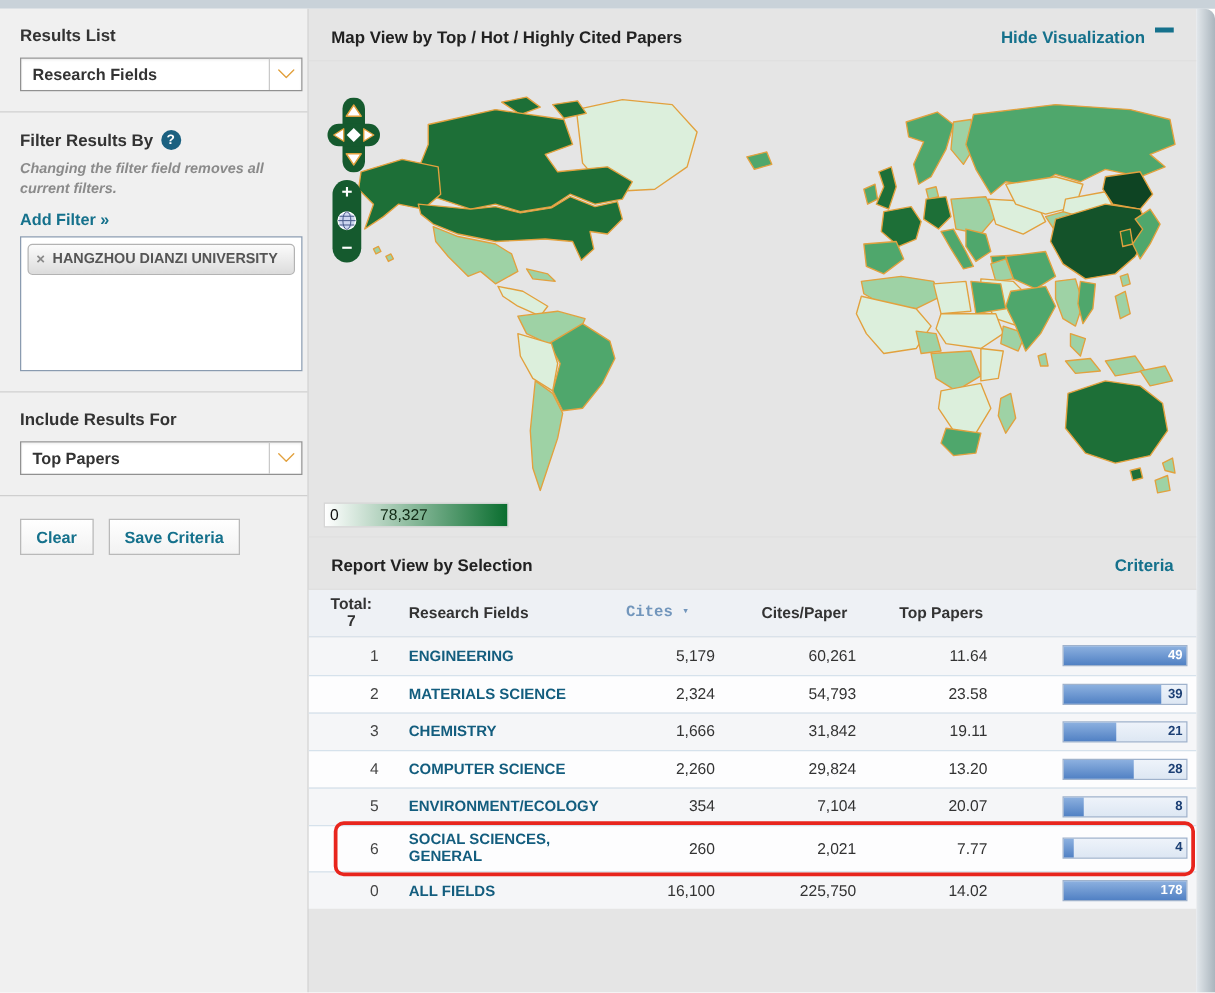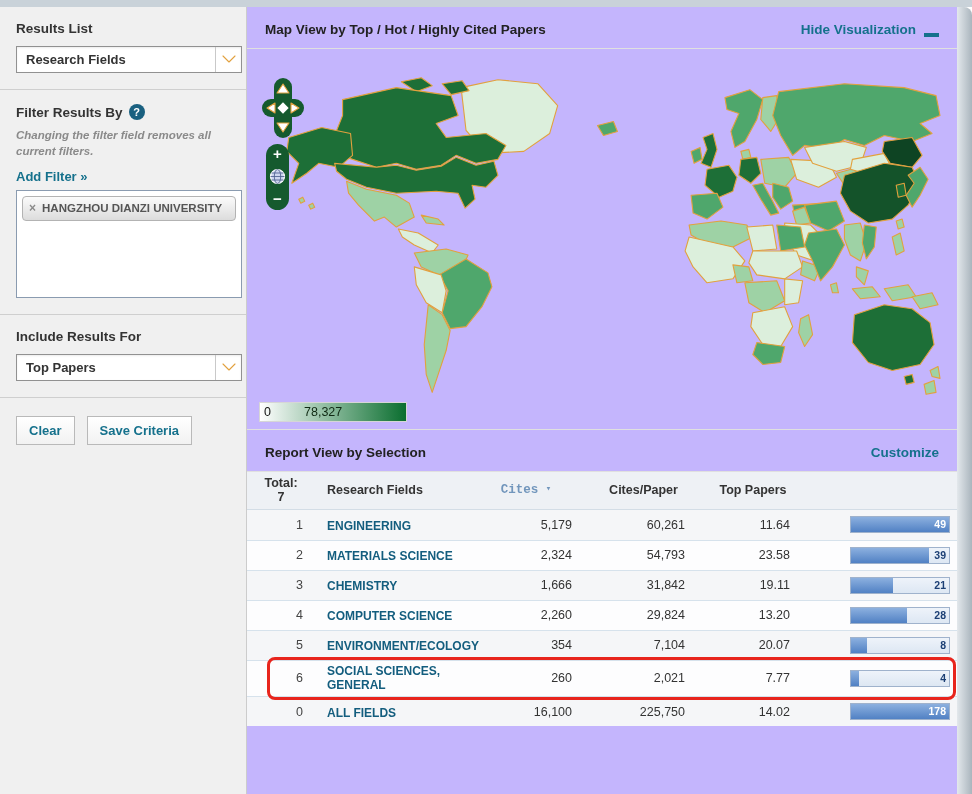--- a/index.html
+++ b/index.html
@@ -19,25 +19,25 @@
   .note { font-size:11.5px; font-style:italic; color:#8a8a8a; line-height:1.35; margin:-2px 0 8px 0; font-weight:bold; }
   .add-filter { font-size:13px; font-weight:bold; color:#15718c; text-decoration:none; display:inline-block; margin-bottom:6px; cursor:pointer; }
   .filter-box { background:#ffffff; border:1px solid #8a9bb0; height:108px; padding:5px; }
   .filter-tag { background:linear-gradient(#fbfbfb,#dcdcdc); border:1px solid #b3b3b3; border-radius:4px; padding:4px 6px 5px 6px; display:flex; gap:6px; cursor:default; }
   .filter-tag .x { color:#8a8a8a; font-weight:bold; font-size:12px; line-height:14px; cursor:pointer; }
   .filter-tag .tag-label { font-size:11.5px; font-weight:bold; color:#555; line-height:1.25; }
   .side-actions { padding:18px 16px; display:flex; gap:12px; }
   .btn { background:linear-gradient(#ffffff,#f2f2f2); border:1px solid #b9b9b9; padding:6px 12px; font-size:13px; font-weight:bold; color:#15718c; cursor:pointer; font-family:"Liberation Sans", sans-serif; }
 
   
-  .main { flex:1; background:#c4b5fd; position:relative; display:flex; flex-direction:column; }
+  .main { flex:1; background:#e5e5e5; position:relative; display:flex; flex-direction:column; }
   .right-strip { flex:0 0 15px; background:linear-gradient(to right,#e3e8ec,#aab5bd); border-top-right-radius:8px; }
   .panel-header { display:flex; justify-content:space-between; align-items:center; padding:15px 18px 11px 18px; border-bottom:1px solid #e0e0e0; }
   .panel-title { font-size:13.5px; font-weight:bold; color:#222; }
-  .panel-link { font-size:13.5px; font-weight:bold; color:#15718c; text-decoration:none; display:flex; align-items:flex-end; gap:8px; cursor:pointer; }
+  .panel-link { font-size:13.5px; font-weight:bold; color:#15718c; text-decoration:none; display:flex; align-items:flex-start; gap:8px; cursor:pointer; }
   .minus-glyph { width:15px; height:4px; background:#15718c; display:inline-block; }
 
   
   .map-area { position:relative; height:381px; border-bottom:1px solid #e0e0e0; overflow:hidden; }
   .world-svg { position:absolute; left:0; top:26px; }
   .pan-ctl { position:absolute; left:13px; top:29px; cursor:pointer; }
   .zoom-pill { position:absolute; left:19px; top:95px; width:23px; height:66px; background:#155a2e; border-radius:12px; display:flex; flex-direction:column; align-items:center; justify-content:space-between; padding:3px 0 4px 0; cursor:pointer; }
   .zoom-pill .zbtn { color:#ffffff; font-size:15px; font-weight:bold; line-height:14px; cursor:pointer; }
   .legend { position:absolute; left:12px; top:353px; width:148px; height:20px; background:linear-gradient(to right,#ffffff,#0a6e2f); border:1px solid #d6d6d6; }
   .legend .lmin { position:absolute; left:4px; top:2px; font-size:12.5px; color:#111; }
@@ -253,21 +253,21 @@
       </div>
 
       <div class="legend">
         <span class="lmin">0</span>
         <span class="lmax">78,327</span>
       </div>
     </div>
 
     <div class="panel-header">
       <div class="panel-title">Report View by Selection</div>
-      <a class="panel-link">Customize</a>
+      <a class="panel-link">Criteria</a>
     </div>
 
     <div class="report-wrap">
       <div class="t-head">
         <div class="h-cell h-total">
           <div>Total:</div>
           <div>7</div>
         </div>
         <div class="h-cell h-fields">Research Fields</div>
         <div class="h-cell h-cites">

